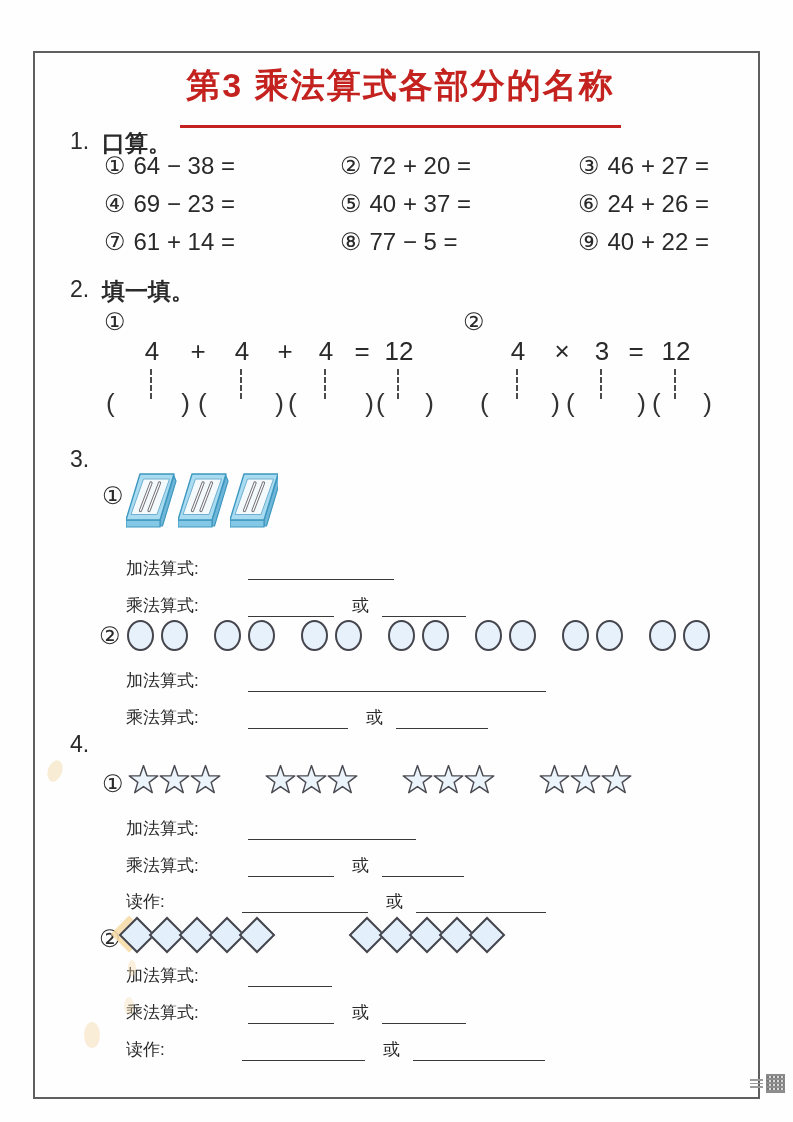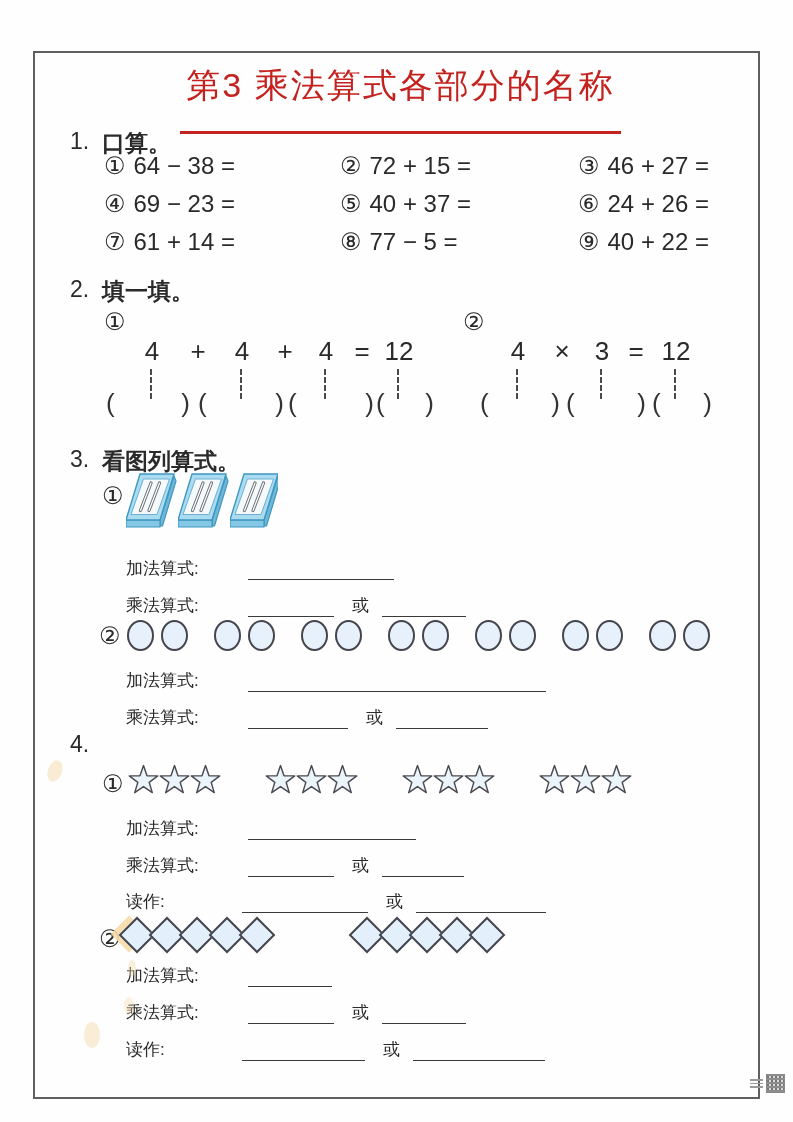--- a/index.html
+++ b/index.html
@@ -1,21 +1,21 @@
 <!DOCTYPE html>
 <html><head>
 <meta charset="utf-8">
 <style>
   html,body{margin:0;padding:0;background:#fff;}
   .page{position:relative;width:793px;height:1122px;background:#fefefe;overflow:hidden;
         font-family:"Liberation Sans","DejaVu Sans",sans-serif;color:#2a2a2a;}
   .frame{position:absolute;left:33px;top:51px;width:723px;height:1044px;border:2px solid #5f5f5f;}
   .title{position:absolute;top:63px;left:0;width:100%;text-align:center;}
-  .title span{display:inline-block;font-size:34px;font-weight:400;color:#c3221e;
-        letter-spacing:2px;border-bottom:3px solid #c3221e;padding:0 6px 22px;margin-left:8px;}
+  .title span{display:inline-block;font-size:34px;font-weight:700;color:#c3221e;
+        letter-spacing:2px;border-bottom:3px solid #c3221e;padding:0 6px 16px;margin-left:8px;}
   .sec{position:absolute;left:70px;font-size:23px;display:flex;}
   .sec .no{display:inline-block;width:32px;}
   .sec .hd{font-weight:bold;}
   .grid{position:absolute;left:104px;top:152px;display:grid;grid-template-columns:236px 238px 1fr;
         grid-auto-rows:30px;row-gap:8px;font-size:24px;}
   .prob{display:flex;gap:8px;align-items:baseline;white-space:nowrap;}
   .cnum{position:absolute;font-size:24px;}
   .tk{position:absolute;transform:translateX(-50%);font-size:26px;top:336px;white-space:nowrap;}
   .dot{position:absolute;top:369px;height:30px;width:0;border-left:2px dashed #4a4a4a;}
   .pp{position:absolute;top:388px;display:flex;justify-content:space-between;font-size:26px;color:#333;}
@@ -76,21 +76,21 @@
     <span class="no">1.</span>
     <span class="hd">口算。</span>
   </div>
   <div class="grid">
     <div class="prob">
         <span>①</span>
         <span>64 − 38 =</span>
       </div>
     <div class="prob">
         <span>②</span>
-        <span>72 + 15 =</span>
+        <span>72 + 20 =</span>
       </div>
     <div class="prob">
         <span>③</span>
         <span>46 + 27 =</span>
       </div>
     <div class="prob">
         <span>④</span>
         <span>69 − 23 =</span>
       </div>
     <div class="prob">
@@ -168,21 +168,20 @@
       <span>(</span>
       <span>)</span>
     </span>
   <span class="pp" style="left:652px;width:60px;">
       <span>(</span>
       <span>)</span>
     </span>
 
   <div class="sec" style="top:446px;">
     <span class="no">3.</span>
-    <span class="hd">看图列算式。</span>
   </div>
   <span class="cnum" style="left:102px;top:482px;">①</span>
   <svg class="boxes" width="152" height="74">
     <use href="#sym-box" x="0" width="52" height="62" y="4"></use>
     <use href="#sym-box" x="52" width="52" height="62" y="4"></use>
     <use href="#sym-box" x="104" width="52" height="62" y="4"></use>
   </svg>
   <div class="lrow" style="top:548px;">
     <span class="lbl">加法算式:</span>
       <span class="ul" style="width:146px;"></span>

